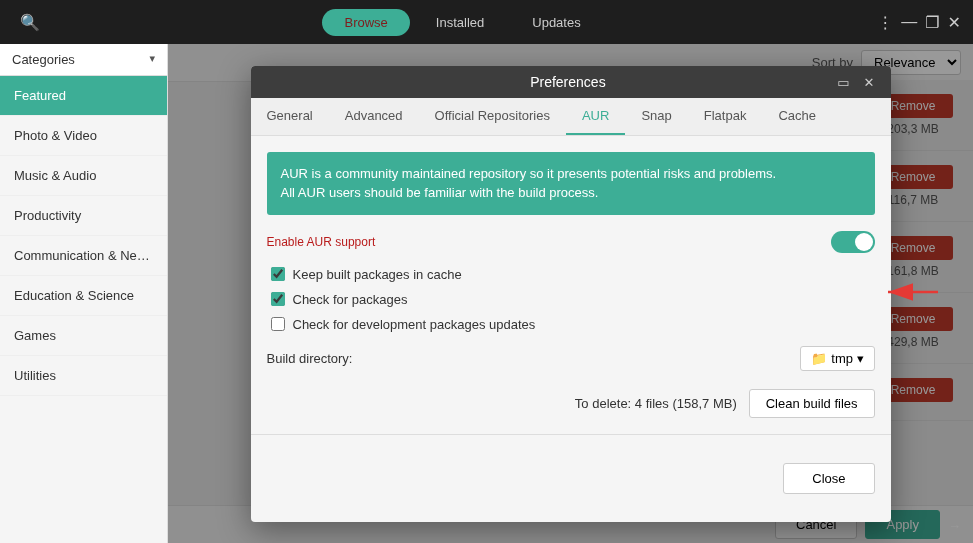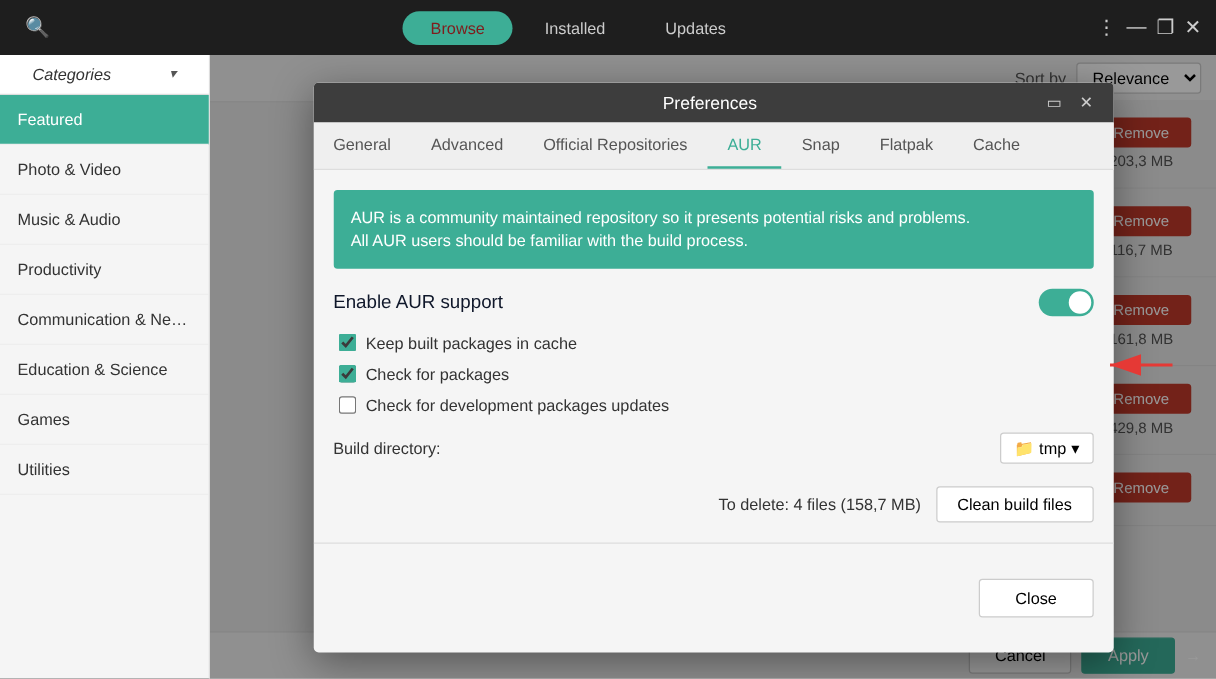--- a/index.html
+++ b/index.html
@@ -13,21 +13,21 @@
     .nav-tab { padding: 6px 22px; border-radius: 20px; border: none; cursor: pointer; font-size: 13px; background: transparent; color: #ccc; }
     .nav-tab.active { background: #3dae96; color: #7f1d1d; }
     .topbar-right { display: flex; align-items: center; gap: 8px; }
     .topbar-icon { color: #ccc; background: none; border: none; cursor: pointer; font-size: 16px; }
 
     
     .main-layout { display: flex; height: calc(543px - 44px); }
 
     
     .sidebar { width: 168px; background: #f5f5f5; border-right: 1px solid #ddd; display: flex; flex-direction: column; }
-    .categories-header { display: flex; align-items: flex-start; justify-content: space-between; padding: 8px 26px; border-bottom: 1px solid #ddd; background: #fff; font-style: italic; }
+    .categories-header { display: flex; align-items: flex-start; justify-content: space-between; padding: 8px 12px; border-bottom: 1px solid #ddd; background: #fff; }
     .categories-label { font-size: 13px; color: #333; }
     .dropdown-arrow { color: #555; font-size: 11px; }
     .sidebar-item { padding: 12px 14px; cursor: pointer; font-size: 13px; color: #333; border-bottom: 1px solid #eee; }
     .sidebar-item.active { background: #3dae96; color: #fff; }
 
     
     .content-area { flex: 1; background: #e8e8e8; position: relative; overflow: hidden; }
     .sort-bar { display: flex; align-items: center; justify-content: flex-end; padding: 6px 12px; background: #f0f0f0; border-bottom: 1px solid #ddd; gap: 8px; }
     .sort-label { font-size: 13px; color: #555; }
     .sort-select { padding: 3px 8px; border: 1px solid #ccc; border-radius: 3px; font-size: 13px; background: #fff; }
@@ -40,35 +40,35 @@
 
     
     .bottom-bar { position: absolute; bottom: 0; left: 0; right: 0; height: 38px; background: #f0f0f0; border-top: 1px solid #ddd; display: flex; align-items: center; justify-content: flex-end; padding: 0 12px; gap: 8px; }
     .cancel-btn { padding: 6px 20px; border: 1px solid #ccc; border-radius: 3px; background: #fff; cursor: pointer; font-size: 13px; }
     .apply-btn { padding: 6px 20px; border: 1px solid #3dae96; border-radius: 3px; background: #3dae96; color: #fff; cursor: pointer; font-size: 13px; }
     .apply-arrow { color: #fff; font-size: 13px; }
 
     
     .modal-overlay { position: absolute; top: 0; left: 0; right: 0; bottom: 0; background: rgba(0,0,0,0.4); display: flex; align-items: center; justify-content: center; z-index: 100; }
     .modal { background: #f5f5f5; border-radius: 4px; width: 640px; box-shadow: 0 8px 32px rgba(0,0,0,0.4); overflow: hidden; }
-    .modal-titlebar { background: #3d3d3d; color: #fff; padding: 8px 12px; display: flex; align-items: flex-start; justify-content: space-between; font-size: 14px; }
+    .modal-titlebar { background: #3d3d3d; color: #fff; padding: 8px 12px; display: flex; align-items: flex-end; justify-content: space-between; font-size: 14px; }
     .modal-title { flex: 1; text-align: center; }
     .modal-controls { display: flex; gap: 6px; }
     .modal-btn { background: none; border: none; cursor: pointer; color: #ccc; font-size: 13px; padding: 0 4px; }
 
     
     .modal-tabs { display: flex; background: #efefef; border-bottom: 1px solid #ddd; }
     .modal-tab { padding: 10px 16px; cursor: pointer; font-size: 13px; color: #555; border: none; background: none; border-bottom: 2px solid transparent; }
     .modal-tab.active { color: #3dae96; border-bottom: 2px solid #3dae96; font-weight: 500; }
 
     
     .modal-content { padding: 16px; }
     .aur-notice { background: #3dae96; color: #fff; padding: 12px 14px; border-radius: 3px; font-size: 13px; line-height: 1.5; margin-bottom: 16px; }
     .toggle-row { display: flex; align-items: center; justify-content: space-between; margin-bottom: 14px; }
-    .toggle-label { font-size: 15px; color: #0f172a; font-weight: 500; }
+    .toggle-label { font-size: 12px; color: #b91c1c; font-weight: 500; }
     .toggle { position: relative; display: inline-block; width: 44px; height: 22px; }
     .toggle-slider { position: absolute; top: 0; left: 0; right: 0; bottom: 0; background: #3dae96; border-radius: 11px; cursor: pointer; }
     .toggle-slider::before { content: ''; position: absolute; width: 18px; height: 18px; background: #fff; border-radius: 50%; top: 2px; right: 2px; }
     .checkbox-row { display: flex; align-items: center; gap: 8px; margin-bottom: 10px; padding-left: 4px; }
     .checkbox-row input[type=checkbox] { width: 14px; height: 14px; accent-color: #3dae96; }
     .checkbox-label { font-size: 13px; color: #333; }
     .build-dir-row { display: flex; align-items: center; gap: 12px; margin-top: 14px; margin-bottom: 18px; }
     .build-dir-label { font-size: 13px; color: #333; }
     .build-dir-select { display: flex; align-items: center; gap: 4px; border: 1px solid #ccc; border-radius: 3px; padding: 4px 10px; background: #fff; cursor: pointer; font-size: 13px; margin-left: auto; }
     .delete-row { display: flex; align-items: center; justify-content: flex-end; gap: 12px; margin-top: 8px; }

